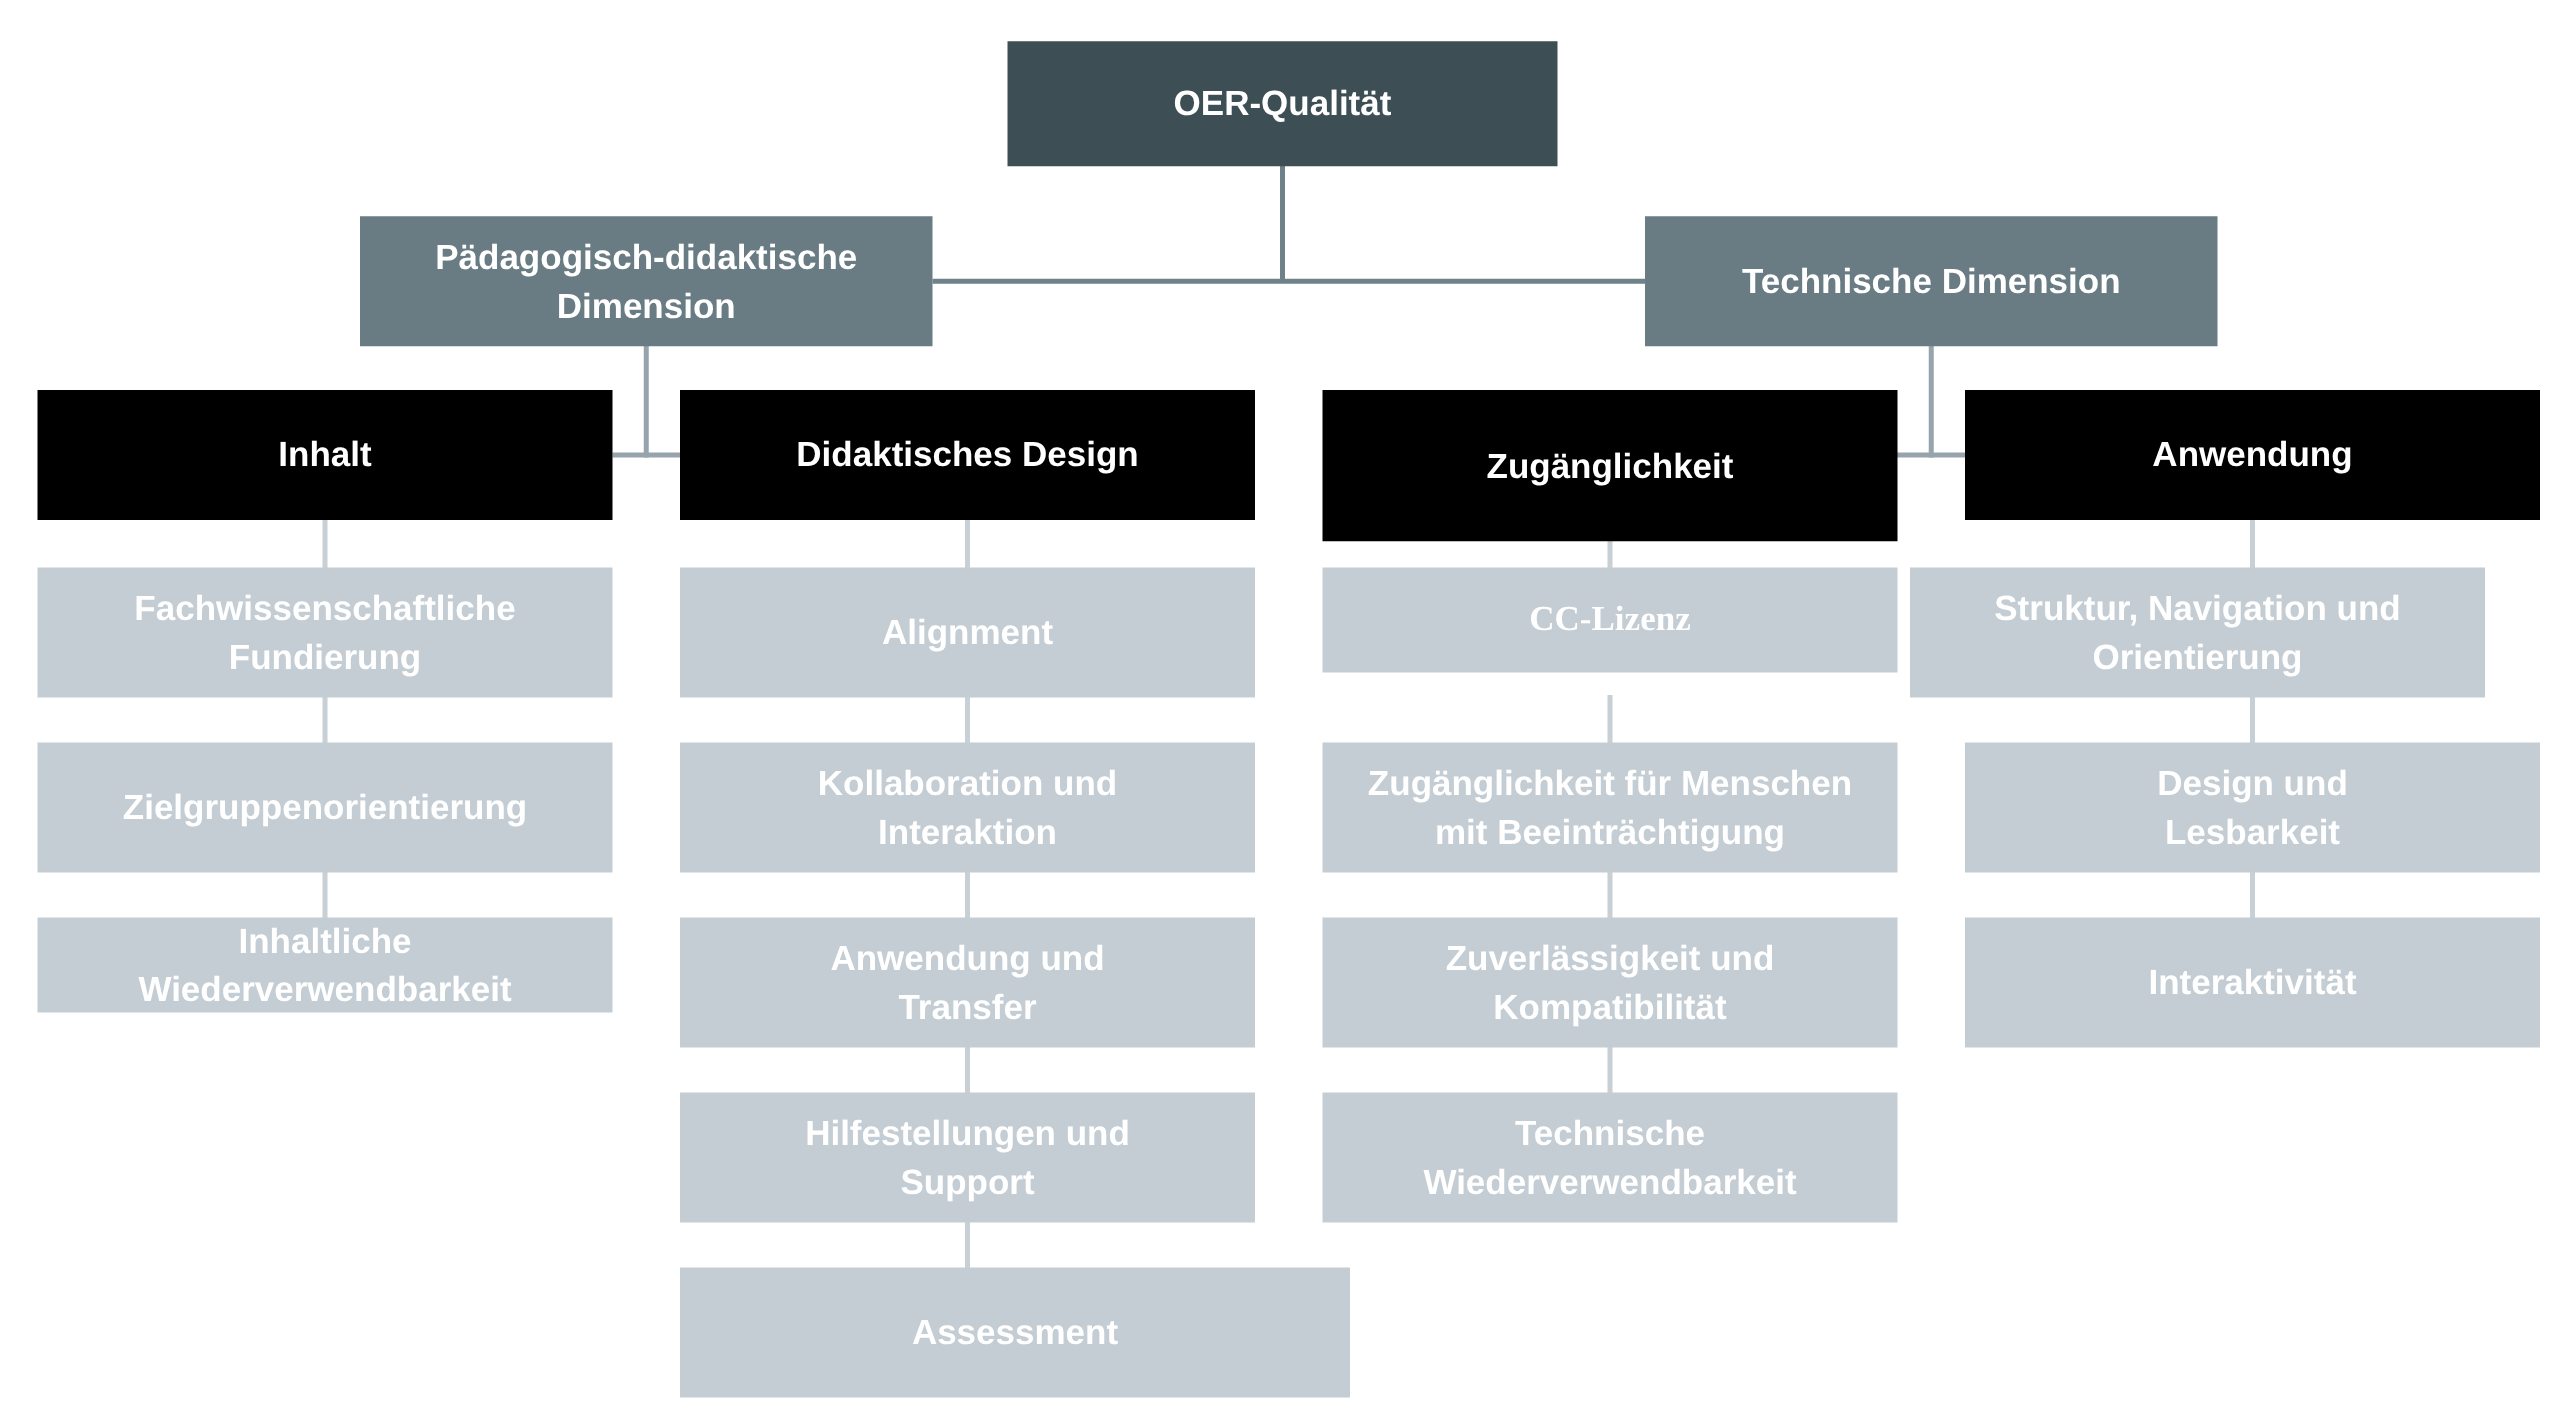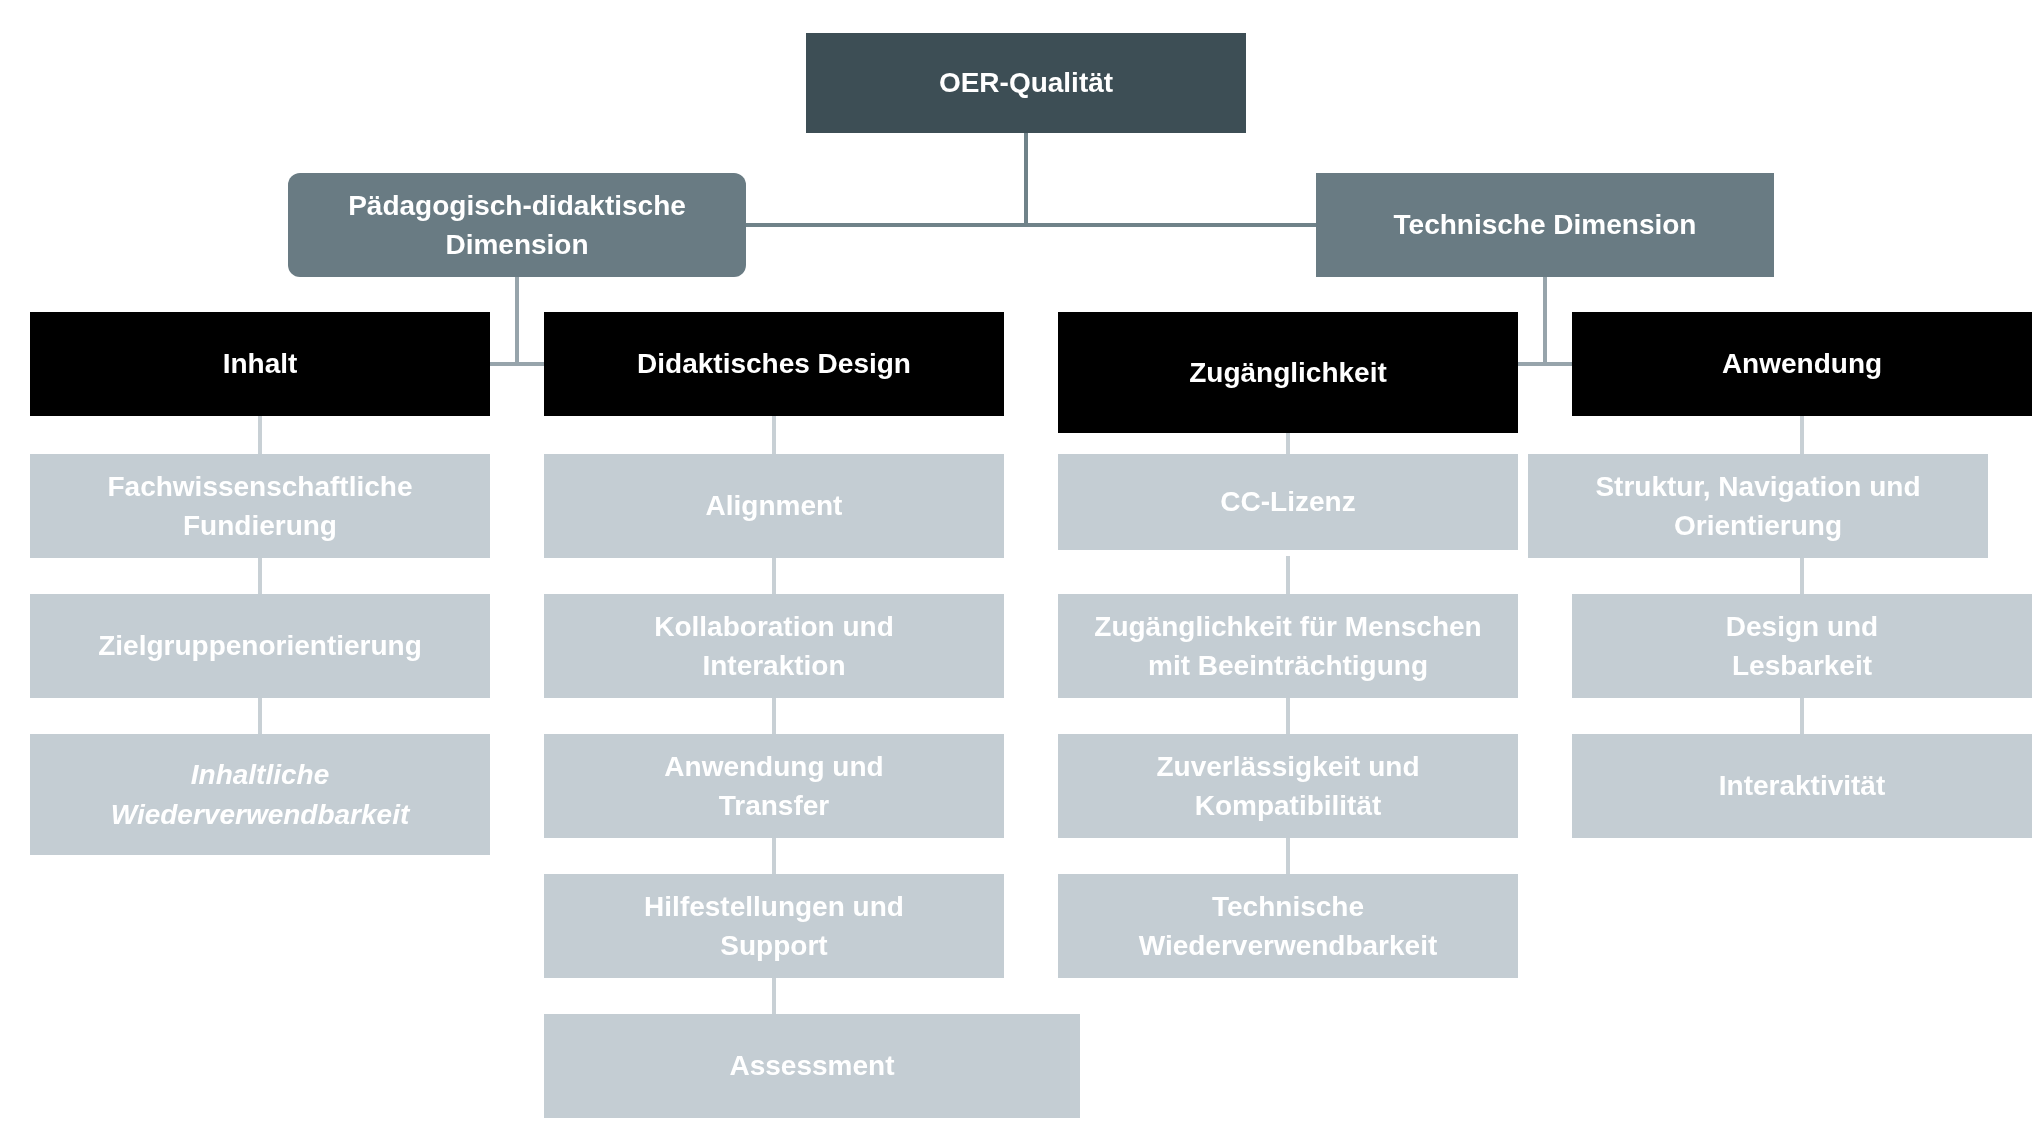--- a/index.html
+++ b/index.html
@@ -67,45 +67,45 @@
   <div class="conn conn-light" style="left:1286px;top:556px;width:4px;height:40px;"></div>
   <div class="conn conn-light" style="left:1286px;top:696px;width:4px;height:40px;"></div>
   <div class="conn conn-light" style="left:1286px;top:836px;width:4px;height:40px;"></div>
 
   <div class="conn conn-light" style="left:1800px;top:414px;width:4px;height:42px;"></div>
   <div class="conn conn-light" style="left:1800px;top:556px;width:4px;height:40px;"></div>
   <div class="conn conn-light" style="left:1800px;top:696px;width:4px;height:40px;"></div>
 
   <div class="box root-box" style="left:806px;top:33px;width:440px;height:100px;">OER-Qualität</div>
 
-  <div class="box dim-box" style="left:288px;top:173px;width:458px;height:104px;border-radius:12px;">Pädagogisch-didaktische
+  <div class="box dim-box" style="left:288px;top:173px;width:458px;height:104px;">Pädagogisch-didaktische
 Dimension</div>
   <div class="box dim-box" style="left:1316px;top:173px;width:458px;height:104px;">Technische Dimension</div>
 
   <div class="box cat-box" style="left:30px;top:312px;width:460px;height:104px;">Inhalt</div>
   <div class="box cat-box" style="left:544px;top:312px;width:460px;height:104px;">Didaktisches Design</div>
   <div class="box cat-box" style="left:1058px;top:312px;width:460px;height:121px;">Zugänglichkeit</div>
   <div class="box cat-box" style="left:1572px;top:312px;width:460px;height:104px;">Anwendung</div>
 
   <div class="box item-box" style="left:30px;top:454px;width:460px;height:104px;text-align:center;">Fachwissenschaftliche
 Fundierung</div>
   <div class="box item-box" style="left:30px;top:594px;width:460px;height:104px;">Zielgruppenorientierung</div>
-  <div class="box item-box" style="left:30px;top:734px;width:460px;height:121px;font-style:italic;">Inhaltliche
+  <div class="box item-box" style="left:30px;top:734px;width:460px;height:76px;">Inhaltliche
 Wiederverwendbarkeit</div>
 
   <div class="box item-box" style="left:544px;top:454px;width:460px;height:104px;">Alignment</div>
   <div class="box item-box" style="left:544px;top:594px;width:460px;height:104px;">Kollaboration und
 Interaktion</div>
   <div class="box item-box" style="left:544px;top:734px;width:460px;height:104px;">Anwendung und
 Transfer</div>
   <div class="box item-box" style="left:544px;top:874px;width:460px;height:104px;">Hilfestellungen und
 Support</div>
   <div class="box item-box" style="left:544px;top:1014px;width:536px;height:104px;">Assessment</div>
 
-  <div class="box item-box" style="left:1058px;top:454px;width:460px;height:96px;">CC-Lizenz</div>
+  <div class="box item-box" style="left:1058px;top:454px;width:460px;height:84px;font-family:Liberation Serif, serif;">CC-Lizenz</div>
   <div class="box item-box" style="left:1058px;top:594px;width:460px;height:104px;">Zugänglichkeit für Menschen
 mit Beeinträchtigung</div>
   <div class="box item-box" style="left:1058px;top:734px;width:460px;height:104px;">Zuverlässigkeit und
 Kompatibilität</div>
   <div class="box item-box" style="left:1058px;top:874px;width:460px;height:104px;">Technische
 Wiederverwendbarkeit</div>
 
   <div class="box item-box" style="left:1528px;top:454px;width:460px;height:104px;">Struktur, Navigation und
 Orientierung</div>
   <div class="box item-box" style="left:1572px;top:594px;width:460px;height:104px;">Design und

